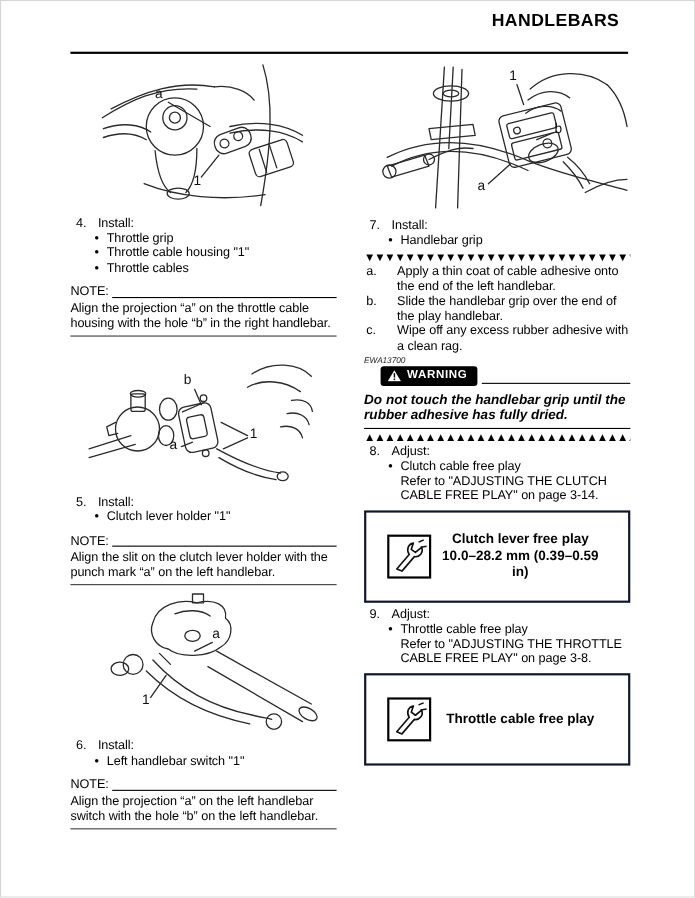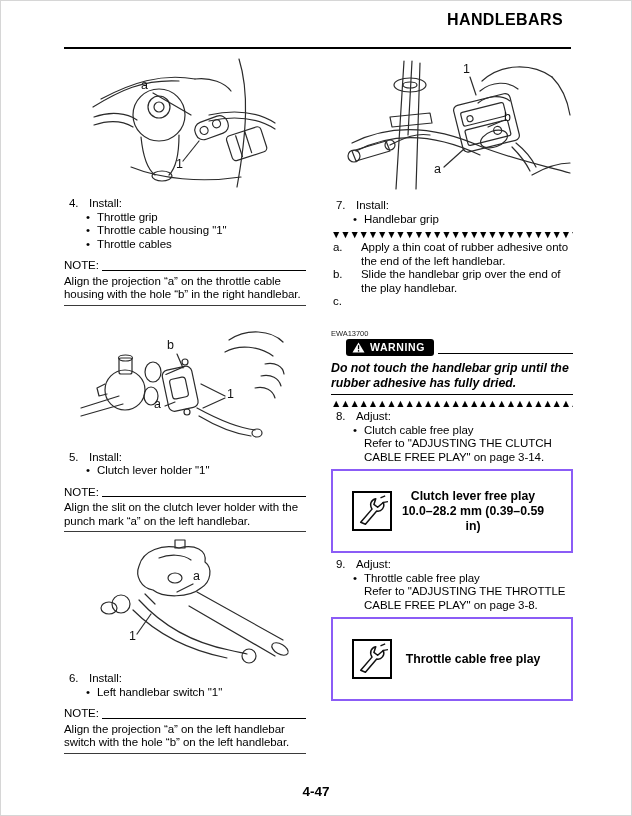--- a/index.html
+++ b/index.html
@@ -36,33 +36,33 @@
   .note-head{display:flex;align-items:flex-end;font-weight:normal;margin-top:8px;font-size:11.5px;}
   .note-head .h-rule{flex:1;border-bottom:1px solid #000;margin:0 0 2px 3px;}
   .note-body{margin-top:2px;}
   .note-close{border-bottom:1px solid #3a3a3a;margin-top:3px;margin-bottom:4px;}
 
   .tri-row{font-size:10.5px;line-height:10px;letter-spacing:-1.2px;white-space:nowrap;overflow:hidden;margin:3px 0 2px;}
 
   .substep{display:flex;}
   .substep-letter{width:28px;padding-left:2px;flex:none;}
 
-  .ewa-code{font-size:7.5px;line-height:9px;margin-top:20px;color:#222;}
+  .ewa-code{font-size:7.5px;line-height:9px;margin-top:1px;color:#222;font-style:italic;}
   .warn-row{display:flex;align-items:flex-end;margin-top:1px;padding-left:15px;}
   .warn-badge{
     background:#000;color:#fff;border-radius:3px;flex:none;
     display:flex;align-items:center;gap:5px;padding:2px 9px 2px 6px;
     font-weight:bold;font-size:10.5px;letter-spacing:.6px;
   }
   .warn-row .h-rule{flex:1;border-bottom:1px solid #000;margin:0 0 2px 4px;}
   .warn-text{font-weight:bold;font-size:12.3px;line-height:14.5px;margin-top:5px;letter-spacing:0;font-style:italic;}
   .warn-close{border-bottom:1px solid #000;margin-top:4px;}
 
   .spec-box{
-    border:2px solid #8b5cf6;display:flex;align-items:center;
+    border:2px solid #0f172a;display:flex;align-items:center;
     padding:18px;margin:5px 0 5px;height:44px;box-sizing:content-box;
   }
   .spec-icon{
     width:36px;height:36px;border:2px solid #000;flex:none;margin:1px;
     display:flex;align-items:center;justify-content:center;background:#fff;
   }
   .spec-text{flex:1;text-align:center;font-weight:bold;font-size:12.3px;line-height:15px;letter-spacing:0;}
 
   .footer-page{
     position:absolute;left:0;right:0;bottom:16px;text-align:center;
@@ -292,28 +292,29 @@
       <div class="bullet-line">
           <span class="bullet-marker">•</span>
           <span>Handlebar grip</span>
         </div>
     </div>
 
     <div class="tri-row">▼▼▼▼▼▼▼▼▼▼▼▼▼▼▼▼▼▼▼▼▼▼▼▼▼▼▼▼▼▼</div>
 
     <div class="substep">
       <span class="substep-letter">a.</span>
-      <span>Apply a thin coat of rubber adhesive onto the end of the left handlebar.</span>
+      <span>Apply a thin coat of cable adhesive onto the end of the left handlebar.</span>
     </div>
     <div class="substep">
       <span class="substep-letter">b.</span>
       <span>Slide the handlebar grip over the end of the play handlebar.</span>
     </div>
     <div class="substep">
       <span class="substep-letter">c.</span>
+      <span>Wipe off any excess rubber adhesive with a clean rag.</span>
     </div>
 
     <div class="ewa-code">EWA13700</div>
 
     <div class="warn-row">
       <span class="warn-badge">
         <svg width="13" height="11" viewBox="0 0 13 11">
           <path d="M6.5,0.5 L12.5,10.5 L0.5,10.5 Z" fill="#fff"></path>
           <rect x="5.9" y="3.2" width="1.3" height="4" fill="#000"></rect>
           <rect x="5.9" y="8.1" width="1.3" height="1.5" fill="#000"></rect>
@@ -372,15 +373,14 @@
           <path d="M26,3 l5,-2 M28,8 l6,-1" stroke="#111" stroke-width="1.4" fill="none"></path>
         </svg>
       </span>
       <span class="spec-text">
         <div>Throttle cable free play</div>
       </span>
     </div>
 
   </div>
 
-  <div class="footer-page">4-47</div>
 
 </div>
 
 </body></html>

